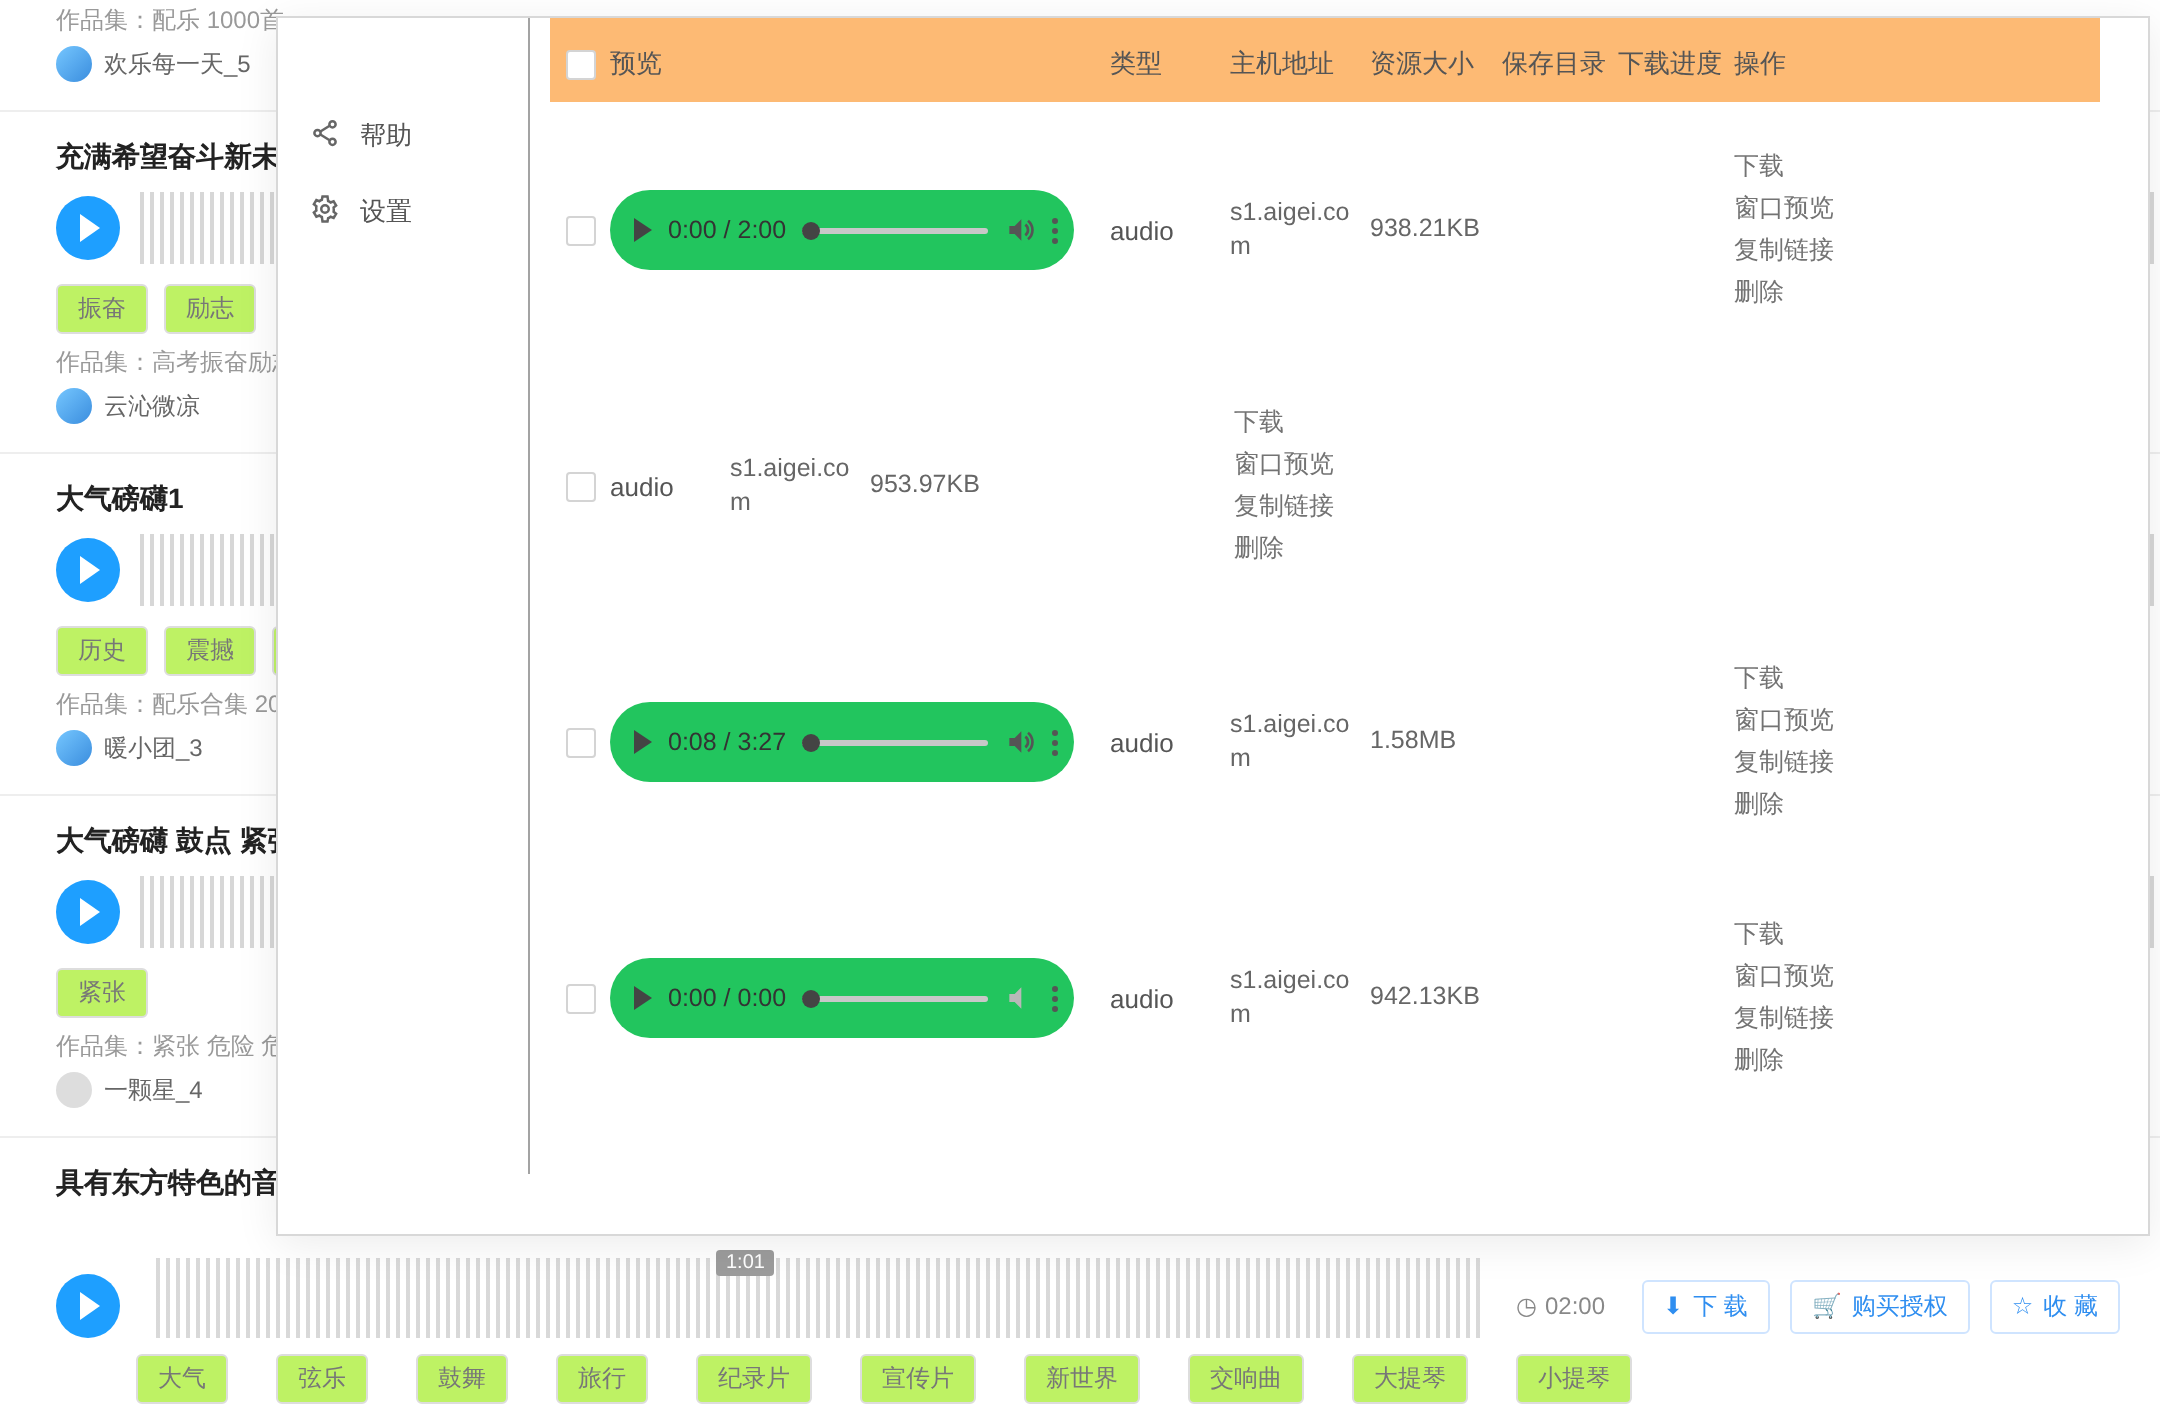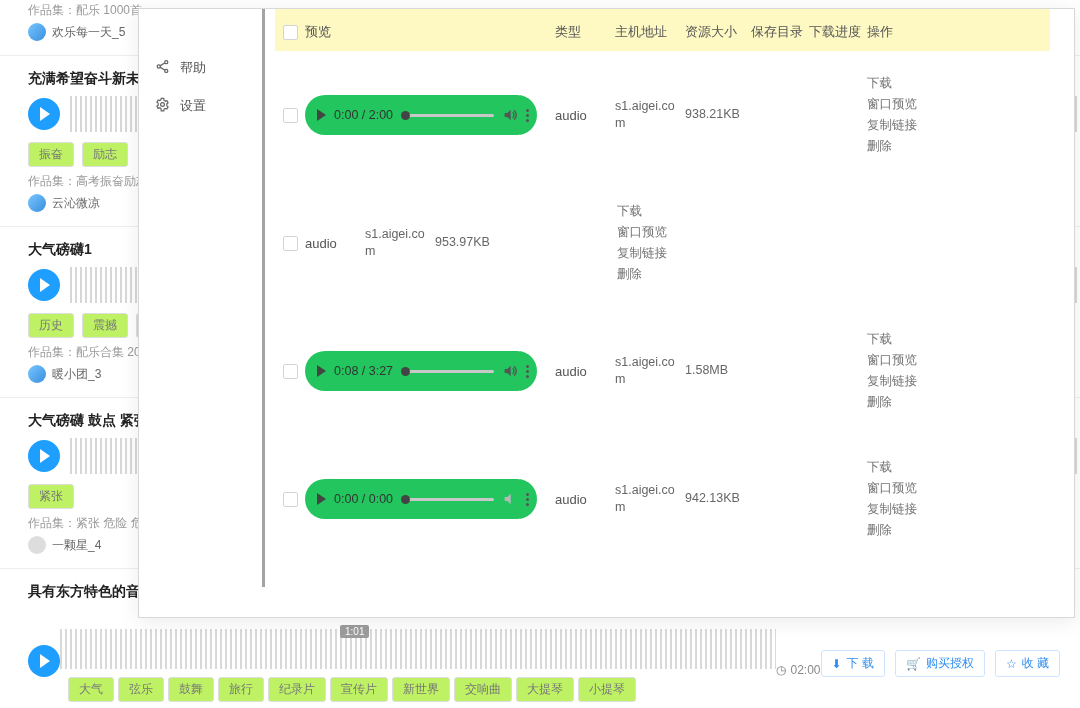--- a/index.html
+++ b/index.html
@@ -21,36 +21,36 @@
   .bg .tag { font-size:12px; color:#777; border:1px solid #ddd; border-radius:3px; padding:3px 10px; background:#bef264;}
   .bg hr { border:none; border-top:1px solid #eee; margin:10px 0 10px -28px;}
 
   .bg .bottom { position:absolute; left:28px; right:20px; bottom:6px;}
   .bg .long-wave { height:40px; background:repeating-linear-gradient(90deg,#cfcfcf 0 2px, transparent 2px 5px); opacity:.8; margin-bottom:8px;}
   .bg .time-pill { position:absolute; top:-4px; left:280px; background:#9c9c9c; color:#fff; font-size:10px; padding:1px 5px; border-radius:2px;}
   .bg .action-btns { position:absolute; right:0; top:4px; display:flex; gap:10px;}
   .bg .act { border:1px solid #cfe4ff; color:#2f8ef0; font-size:12px; padding:4px 10px; border-radius:3px; display:flex; align-items:center; gap:5px; background:#fff;}
   .bg .act.blue { color:#2f8ef0;}
   .bg .clock { display:flex; align-items:center; gap:4px; font-size:12px; color:#888;}
-  .bg .bottom-row { display:flex; align-items:flex-end; }
-  .bg .bottom-tags { display:flex; flex-wrap:wrap; gap:4px;padding-left:40px;}
+  .bg .bottom-row { display:flex; align-items:center; gap:18px;}
+  .bg .bottom-tags { display:flex; flex-wrap:wrap; gap:24px;padding-left:40px;}
 
   
   .win { position:absolute; left:138px; top:8px; right:5px; bottom:90px; background:#fff; border:1px solid #d8d8d8; box-shadow:0 4px 20px rgba(0,0,0,.08);}
   .titlebar { height:30px; display:flex; align-items:center; padding:0 8px; font-size:12px; color:#444; border-bottom:1px solid #eee;}
   .titlebar .t-icon { width:14px; height:14px; border-radius:50%; background:radial-gradient(circle at 35% 35%, #8fd3ff, #2b7bd1); margin-right:6px;}
   .titlebar .win-btns { margin-left:auto; display:flex; gap:0;}
   .titlebar .wb { width:44px; height:30px; display:flex; align-items:center; justify-content:center; color:#555; font-size:12px;}
   .titlebar .wb svg{width:11px;height:11px;stroke:#555;stroke-width:1.3;fill:none;}
   .win-body { display:flex; height:calc(100% - 30px);}
-  .side { width:126px; border-right:3px solid #a3a3a3; padding-top:40px;}
+  .side { width:126px; border-right:1px solid #a3a3a3; padding-top:40px;}
   .side-item { display:flex; align-items:center; gap:10px; padding:10px 16px; font-size:13px; color:#555;}
   .main { flex:1; overflow:auto; padding:0 24px 8px 10px;}
 
-  .thead { display:flex; align-items:center; padding:14px 0 10px; font-size:13px; color:#555; position:sticky; top:0; background:#fef9c3;}
+  .thead { display:flex; align-items:center; padding:14px 0 10px; font-size:13px; color:#555; position:sticky; top:0; background:#fdba74;}
   .chk { width:30px; display:flex; justify-content:center;}
   .chk .box { width:15px; height:15px; border:1px solid #d4d4d4; border-radius:2px; background:#fff;}
   .c-prev { flex:0 0 250px; }
   .c-type { flex:0 0 60px;}
   .c-host { flex:0 0 70px;}
   .c-size { flex:0 0 66px;}
   .c-dir  { flex:0 0 58px;}
   .c-prog { flex:0 0 58px;}
   .c-act  { flex:0 0 58px;}
 

